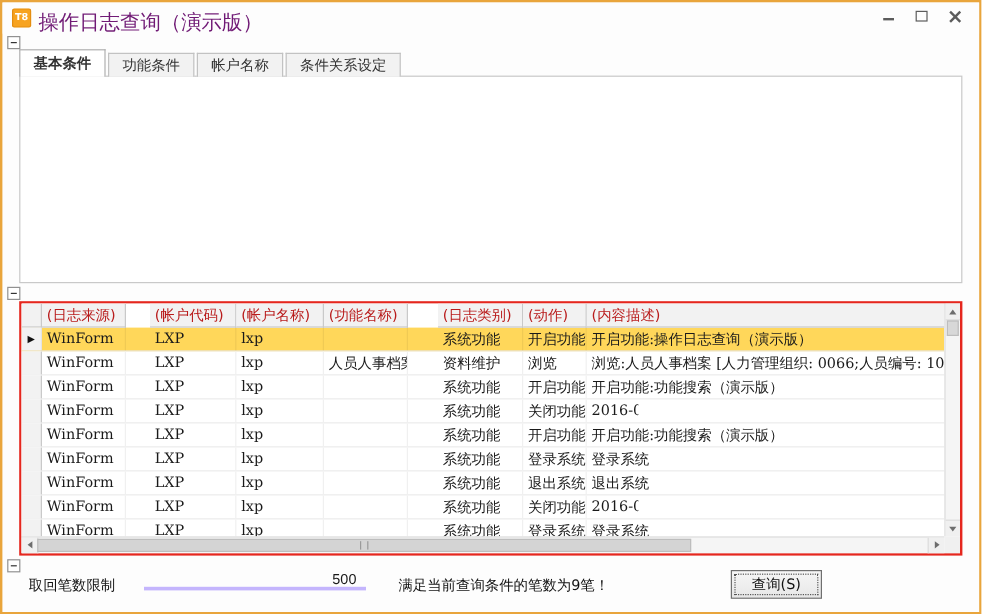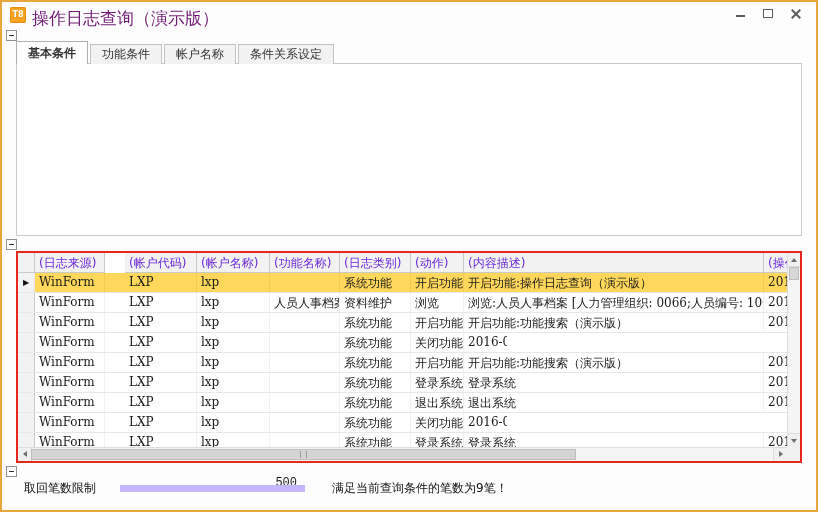--- a/index.html
+++ b/index.html
@@ -43,55 +43,55 @@
   .tab.active{height:22px;line-height:22px;background:#fff;font-weight:bold;border-color:#b0b0b0;}
   
   .panel{
     position:absolute;left:14px;top:61px;width:784px;height:171px;background:#fff;
     border:1px solid #c9c9c9;box-sizing:content-box;z-index:2;
   }
   .cb{position:absolute;width:12px;height:12px;border:1px solid #8e8e8e;background:#fff;box-sizing:border-box;}
   .cb.checked::after{content:"✓";position:absolute;left:0px;top:-3px;font-size:12px;color:#111;}
   .flabel{position:absolute;white-space:nowrap;color:#111;}
   .uline{
-    position:absolute;height:17px;line-height:16px;border-bottom:7px solid #c4b5fd;
+    position:absolute;height:17px;line-height:16px;border-bottom:3px solid #c4b5fd;
     padding-left:5px;white-space:nowrap;overflow:hidden;box-sizing:border-box;
-    font-family:Liberation Mono, monospace;
+    font-family:Liberation Sans, sans-serif;
   }
   .mid{position:absolute;white-space:nowrap;color:#111;}
   .binoc{position:absolute;width:18px;height:14px;}
   .watermark{
     position:absolute;right:16px;bottom:4px;font-size:15px;font-style:italic;font-weight:bold;
     color:#c6c6c6;font-family:"DejaVu Serif","Liberation Serif",serif;
   }
   
   .grid{
     position:absolute;left:14px;top:249px;width:786px;height:212px;box-sizing:border-box;
     border:2px solid var(--grid-border,#e5271e);background:#fff;
   }
   .grid-content{position:absolute;left:0;top:0;right:13px;bottom:14px;overflow:hidden;background:#fff;}
   .thead{display:flex;height:20px;}
   .hcell{
     flex:0 0 auto;box-sizing:border-box;height:20px;padding:2px 2px 0 4px;background:var(--header-bg,#f2f2f2);
-    border-right:1px solid #c9c9c9;border-bottom:1px solid #c9c9c9;white-space:nowrap;overflow:hidden;color:#6d28d9;
+    border-right:1px solid #c9c9c9;border-bottom:1px solid #c9c9c9;white-space:nowrap;overflow:hidden;color:#b91c1c;
   }
   .trow{display:flex;height:19px;border-bottom:1px solid #e7e7e7;background:#fff;}
   .cell{
     flex:0 0 auto;box-sizing:border-box;padding:2px 2px 0 4px;white-space:nowrap;overflow:hidden;
     border-right:1px solid #f0f0f0;font-family:"DejaVu Serif","Liberation Serif",serif;
   }
   .cell.ind{
     background:#f2f2f2;border-right:1px solid #c9c9c9;font-size:8px;color:#111;
     text-align:center;padding:5px 0 0 0;font-family:"DejaVu Sans",sans-serif;
   }
   .trow.selected{background:var(--selected-row,#ffd75a);}
   .trow.selected .cell{border-right-color:rgba(0,0,0,0.06);}
   .trow.selected .cell.ind{background:#f2f2f2;}
   .cw-ind{width:17px;} .cw0{width:70px;} .cw1{width:72px;margin-left:20px;} .cw2{width:73px;} .cw3{width:70px;}
-  .cw4{width:71px;} .cw5{width:53px;} .cw6{width:300px;} .cw7{width:43px;border-right:none;}
+  .cw4{width:71px;margin-left:25px;} .cw5{width:53px;} .cw6{width:300px;} .cw7{width:43px;border-right:none;}
   
   .vscroll{position:absolute;top:0;right:0;width:13px;bottom:14px;background:#f5f5f5;border-left:1px solid #ddd;box-sizing:border-box;}
   .vbtn{position:absolute;left:0;width:12px;height:13px;background:#f0f0f0;}
   .vbtn.top{top:0;border-bottom:1px solid #ddd;} .vbtn.bottom{bottom:0;border-top:1px solid #ddd;}
   .vthumb{position:absolute;top:14px;left:1px;width:10px;height:13px;background:#d8d8d8;border:1px solid #bdbdbd;box-sizing:border-box;}
   .hscroll{position:absolute;left:0;right:13px;bottom:0;height:14px;background:#f5f5f5;border-top:1px solid #ddd;box-sizing:border-box;}
   .hbtn{position:absolute;top:0;width:13px;height:13px;background:#f0f0f0;}
   .hbtn.left{left:0;border-right:1px solid #ddd;} .hbtn.right{right:0;border-left:1px solid #ddd;}
   .hthumb{position:absolute;left:13px;top:1px;width:545px;height:11px;background:#d4d4d4;border:1px solid #bdbdbd;box-sizing:border-box;}
   .hthumb::after{
@@ -308,14 +308,15 @@
         </div>
     </div>
     <div class="corner"></div>
   </div>
 
   <div class="collapse" style="left:4px;top:464px;"></div>
 
   <div class="flabel" style="left:22px;top:478px;">取回笔数限制</div>
   <div class="uline" style="left:118px;top:473px;width:185px;text-align:right;padding-right:8px;">500</div>
   <div class="status" style="left:330px;top:478px;">满足当前查询条件的笔数为9笔！</div>
+  <button class="btn query">查询(S)</button>
 
 </div>
 
 </body></html>

